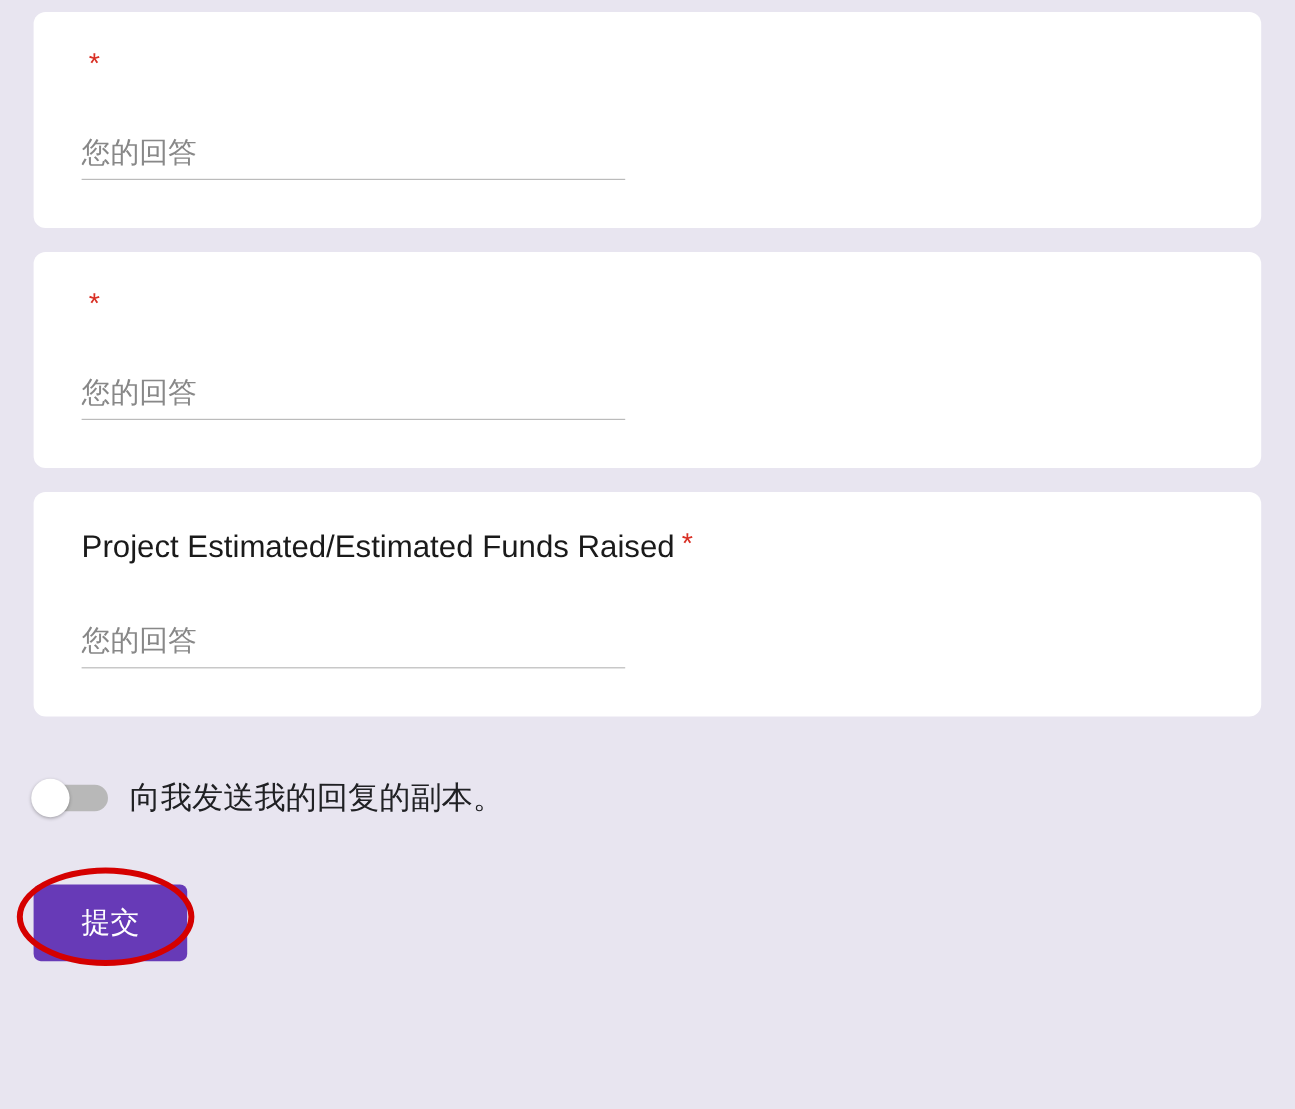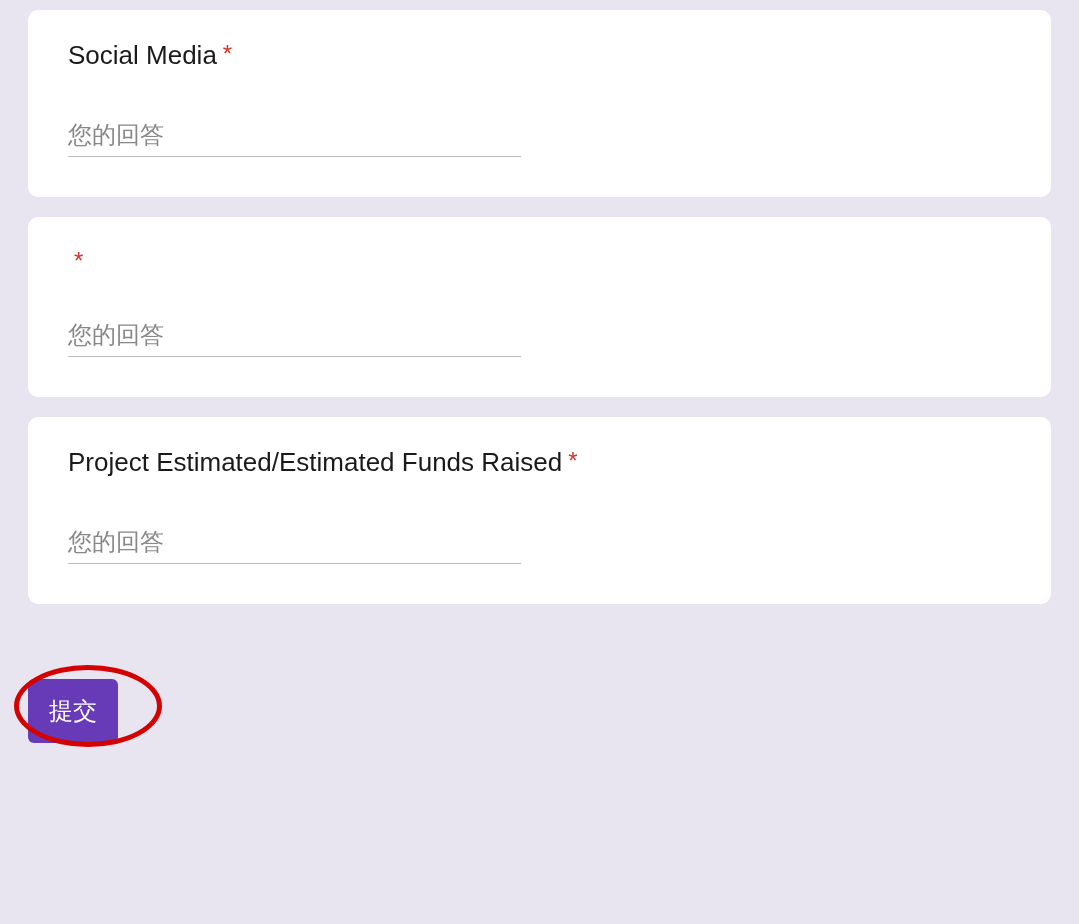--- a/index.html
+++ b/index.html
@@ -85,21 +85,21 @@
     .submit-area {
       margin-top: 55px;
       position: relative;
       display: inline-block;
     }
     .submit-button {
       background-color: #673ab7;
       color: #ffffff;
       border: none;
       border-radius: 6px;
-      padding: 16px 21px;
+      padding: 16px 40px;
       font-size: 24px;
       cursor: pointer;
       font-family: inherit;
     }
     .highlight-ellipse {
       position: absolute;
       left: -14px;
       top: -14px;
       width: 148px;
       height: 82px;
@@ -108,40 +108,45 @@
       pointer-events: none;
     }
   </style>
 </head>
 <body>
 
 <div class="form-container">
 
   <div class="form-card">
     <div class="question-label">
-      <span>Social Media</span>
       <span class="required-mark">*</span>
     </div>
     <input type="text" class="answer-input" placeholder="您的回答" style="">
   </div>
 
   <div class="form-card">
     <div class="question-label">
       <span class="required-mark">*</span>
     </div>
     <input type="text" class="answer-input" placeholder="您的回答" style="">
   </div>
 
   <div class="form-card">
     <div class="question-label">
       <span>Project Estimated/Estimated Funds Raised</span>
       <span class="required-mark">*</span>
     </div>
     <input type="text" class="answer-input" placeholder="您的回答" style="">
   </div>
 
+  <div class="toggle-row">
+    <div class="toggle-switch">
+      <div class="toggle-thumb"></div>
+    </div>
+    <span class="toggle-label">向我发送我的回复的副本。</span>
+  </div>
 
   <div class="submit-area">
     <button class="submit-button">提交</button>
     <div class="highlight-ellipse"></div>
   </div>
 
 </div>
 
 </body></html>

